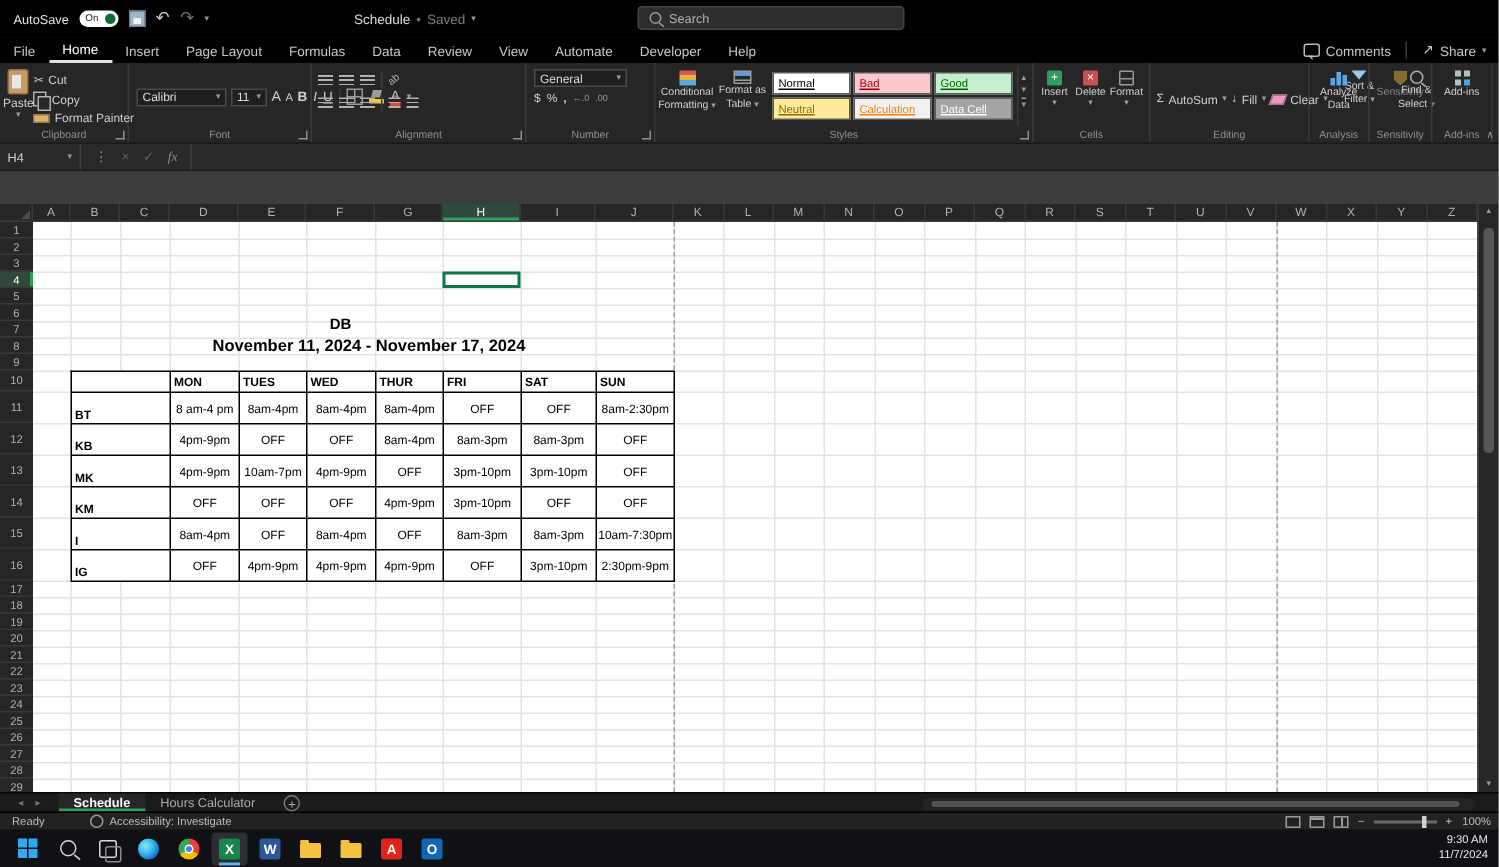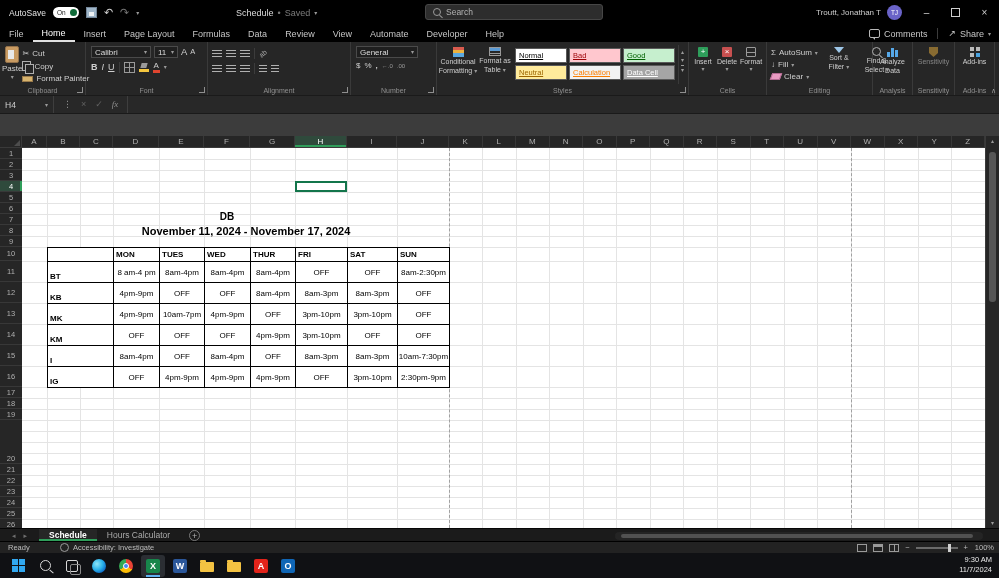--- a/index.html
+++ b/index.html
@@ -84,21 +84,21 @@
   .rg-sens{width:42px;}
   .rg-addins{width:40px;}
   .paste-col{width:30px;display:flex;flex-direction:column;align-items:center;gap:1px;padding-top:1px;}
   .ico-paste{width:12px;height:15px;background:#c99b62;border:1px solid #93714a;border-radius:2px;position:relative;}
   .ico-paste::after{content:"";position:absolute;left:2px;top:3px;width:6px;height:9px;background:#e8e8e8;}
   .clip-stack{display:flex;flex-direction:column;gap:3px;padding-top:4px;}
   .crow{display:flex;align-items:center;gap:3px;white-space:nowrap;}
   .ico-copy{width:7px;height:8px;border:1px solid #b0b0b0;position:relative;display:inline-block;}
   .ico-copy::after{content:"";position:absolute;left:2px;top:2px;width:7px;height:8px;border:1px solid #b0b0b0;background:#262626;}
   .ico-brush{width:9px;height:4px;background:#d8b46e;border:1px solid #9a7a4a;display:inline-block;}
-  .font-col{display:flex;flex-direction:column;gap:3px;padding:1px 3px;}
+  .font-col{display:flex;gap:3px;padding:1px 3px;}
   .f-row1{display:flex;gap:3px;align-items:center;}
   .f-row2{display:flex;gap:4px;align-items:center;font-size:9px;}
   .combo{background:#1f1f1f;border:1px solid #4a4a4a;font-size:8px;color:#ddd;display:flex;align-items:center;justify-content:space-between;padding:0 3px;height:12px;box-sizing:border-box;}
   .cmb-family{width:60px;}
   .cmb-size{width:24px;}
   .cmb-num{width:62px;}
   .fsz1{font-size:9.5px;}
   .fsz2{font-size:7.5px;}
   .ico-borders{width:9px;height:9px;border:1px solid #9a9a9a;box-sizing:content-box;display:inline-block;
     background:linear-gradient(#9a9a9a,#9a9a9a) center/100% 1px no-repeat,linear-gradient(#9a9a9a,#9a9a9a) center/1px 100% no-repeat;}
@@ -122,21 +122,21 @@
   .chip{font-size:7.5px;display:flex;align-items:center;padding-left:3px;border:1px solid #5a5a5a;box-sizing:border-box;overflow:hidden;white-space:nowrap;text-decoration:underline;}
   .gal-arrows{display:flex;flex-direction:column;justify-content:flex-start;gap:2px;padding:4px 2px 0 2px;font-size:6px;color:#9a9a9a;border-left:1px solid #3a3a3a;margin-left:2px;}
   .g-more{border-top:1px solid #9a9a9a;padding-top:1px;}
   .cellbtn{width:24px;display:flex;flex-direction:column;align-items:center;gap:1px;font-size:7px;padding-top:2px;}
   .ico-insert,.ico-delete,.ico-format{width:10px;height:10px;border-radius:1px;color:#fff;font-size:8px;line-height:10px;text-align:center;display:inline-block;box-sizing:border-box;}
   .ico-insert{background:#2e9e5b;}
   .ico-insert::after{content:"+";}
   .ico-delete{background:#c75050;}
   .ico-delete::after{content:"×";}
   .ico-format{background:transparent;border:1px solid #9a9a9a;background-image:linear-gradient(#9a9a9a,#9a9a9a);background-size:100% 1px;background-position:center;background-repeat:no-repeat;}
-  .ed-left{display:flex;flex-direction:column;gap:3px;font-size:8px;padding:3px 2px 0 2px;white-space:nowrap;}
+  .ed-left{display:flex;gap:3px;font-size:8px;padding:3px 2px 0 2px;white-space:nowrap;}
   .ed-right{display:flex;}
   .ico-clear{width:8px;height:5px;background:#e99ac2;border:1px solid #b36a92;transform:skewX(-20deg);display:inline-block;}
   .ico-sort{width:0;height:0;border-left:5px solid transparent;border-right:5px solid transparent;border-top:6px solid #9ec7e8;display:inline-block;}
   .ico-find{width:7px;height:7px;border:1px solid #b0b0b0;border-radius:50%;position:relative;display:inline-block;}
   .ico-find::after{content:"";position:absolute;width:4px;height:1px;background:#b0b0b0;right:-3px;bottom:-2px;transform:rotate(40deg);}
   .ico-chart{width:12px;height:10px;display:inline-block;
     background:linear-gradient(#56a8e8,#56a8e8) left 0 bottom 0/3px 5px no-repeat,
                linear-gradient(#56a8e8,#56a8e8) left 4px bottom 0/3px 9px no-repeat,
                linear-gradient(#56a8e8,#56a8e8) left 8px bottom 0/3px 7px no-repeat;}
   .ico-shield{width:9px;height:10px;background:#d9a43b;clip-path:polygon(0 0,100% 0,100% 60%,50% 100%,0 60%);display:inline-block;}
@@ -246,29 +246,20 @@
   </div>
   <div class="doc-title">
     <span>Schedule</span>
     <span class="dim">•</span>
     <span class="dim">Saved</span>
     <span class="g g-chev sm6"></span>
   </div>
   <div class="search-box">
     <span class="mag"></span>
     <span>Search</span>
-  </div>
-  <div class="tbr">
-    <span class="uname">Troutt, Jonathan T</span>
-    <span class="avatar">TJ</span>
-    <span class="winbtn g g-min"></span>
-    <span class="winbtn">
-        <span class="maxi"></span>
-      </span>
-    <span class="winbtn g g-x"></span>
   </div>
 </div>
 
 <div id="menubar">
   <div id="menu-tabs">
       <div class="mtab">File</div>
       <div class="mtab active">Home</div>
       <div class="mtab">Insert</div>
       <div class="mtab">Page Layout</div>
       <div class="mtab">Formulas</div>
@@ -688,21 +679,21 @@
       <div class="rowh" style="height: 14px;">10</div>
       <div class="rowh" style="height: 21px;">11</div>
       <div class="rowh" style="height: 21px;">12</div>
       <div class="rowh" style="height: 21px;">13</div>
       <div class="rowh" style="height: 21px;">14</div>
       <div class="rowh" style="height: 21px;">15</div>
       <div class="rowh" style="height: 21px;">16</div>
       <div class="rowh" style="height: 11px;">17</div>
       <div class="rowh" style="height: 11px;">18</div>
       <div class="rowh" style="height: 11px;">19</div>
-      <div class="rowh" style="height: 11px; margin-top: 33px;">20</div>
+      <div class="rowh" style="height: 11px;">20</div>
       <div class="rowh" style="height: 11px;">21</div>
       <div class="rowh" style="height: 11px;">22</div>
       <div class="rowh" style="height: 11px;">23</div>
       <div class="rowh" style="height: 11px;">24</div>
       <div class="rowh" style="height: 11px;">25</div>
       <div class="rowh" style="height: 11px;">26</div>
       <div class="rowh" style="height: 11px;">27</div>
       <div class="rowh" style="height: 11px;">28</div>
       <div class="rowh" style="height: 11px;">29</div>
     </div>

